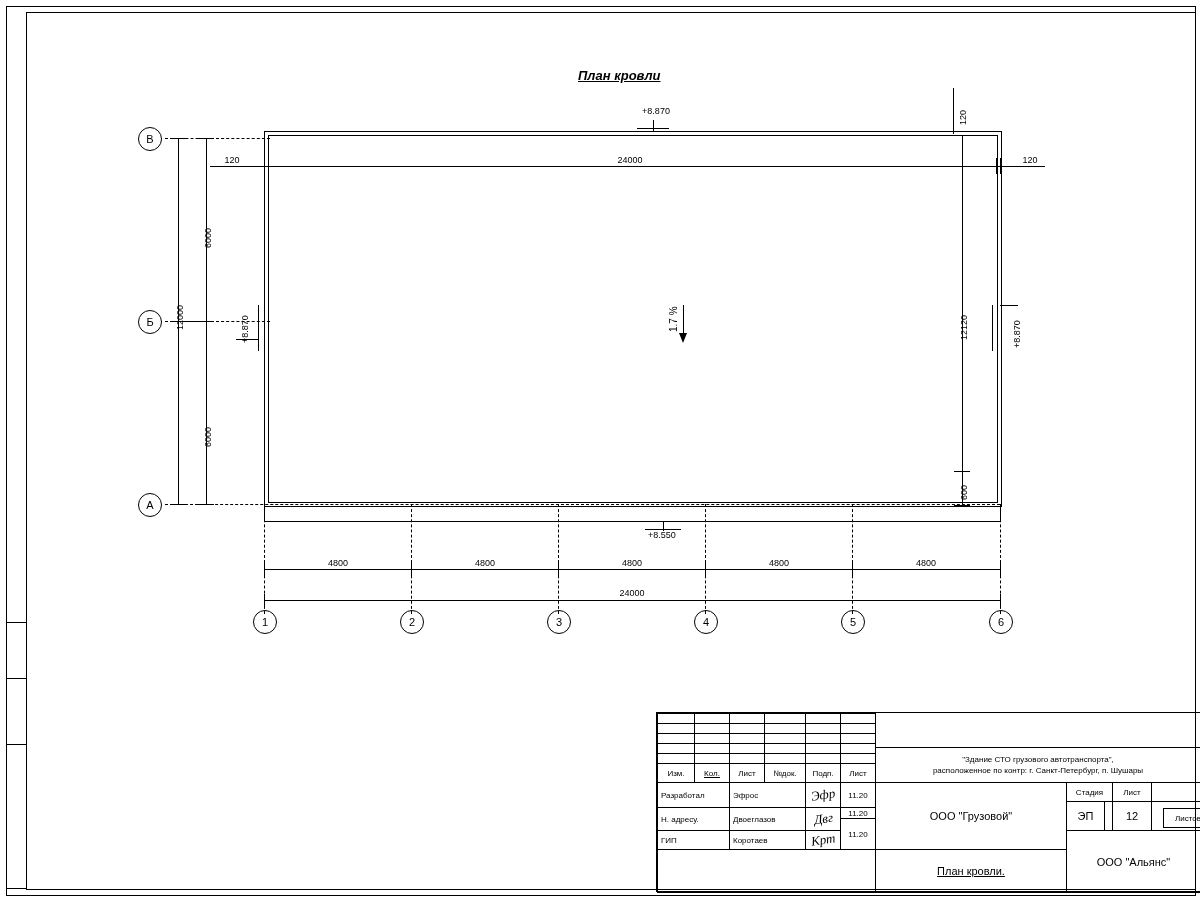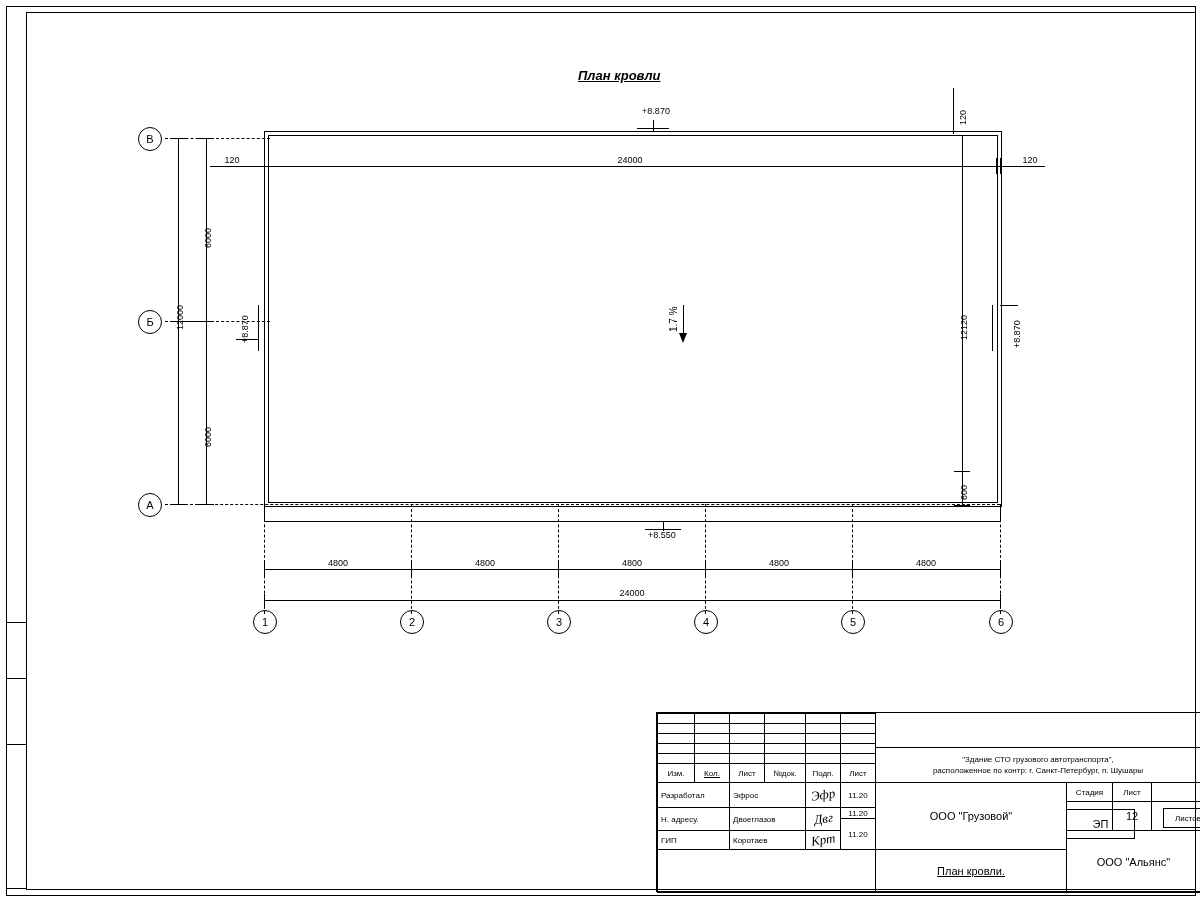--- a/index.html
+++ b/index.html
@@ -220,21 +220,21 @@
       <span>"Здание СТО грузового автотранспорта",</span>
       <span>расположенное по контр: г. Санкт-Петербург, п. Шушары</span>
     </div>
 
     <div class="sc" style="left:218px;top:69px;width:192px;height:68px;font-size:11px;">ООО "Грузовой"</div>
 
     <div class="sc" style="left:409px;top:69px;width:47px;height:20px;">Стадия</div>
     <div class="sc" style="left:455px;top:69px;width:40px;height:20px;">Лист</div>
     <div class="sc" style="left:506px;top:69px;width:50px;height:20px;margin-top:26px;">Листов</div>
 
-    <div class="sc" style="left:409px;top:96px;width:69px;height:30px;font-size:11px;">ЭП</div>
+    <div class="sc" style="left:409px;top:88px;width:39px;height:30px;font-size:11px;">ЭП</div>
     <div class="sc" style="left:455px;top:88px;width:40px;height:30px;font-size:11px;">12</div>
     <div class="sc" style="left:494px;top:88px;width:50px;height:30px;font-size:11px;"></div>
 
     <div class="sc" style="left:218px;top:136px;width:192px;height:44px;font-size:11px;text-decoration:underline;">План кровли.</div>
     <div class="sc" style="left:409px;top:117px;width:135px;height:63px;font-size:11px;">ООО "Альянс"</div>
   </div>
 
 </div>
 
 </body></html>

